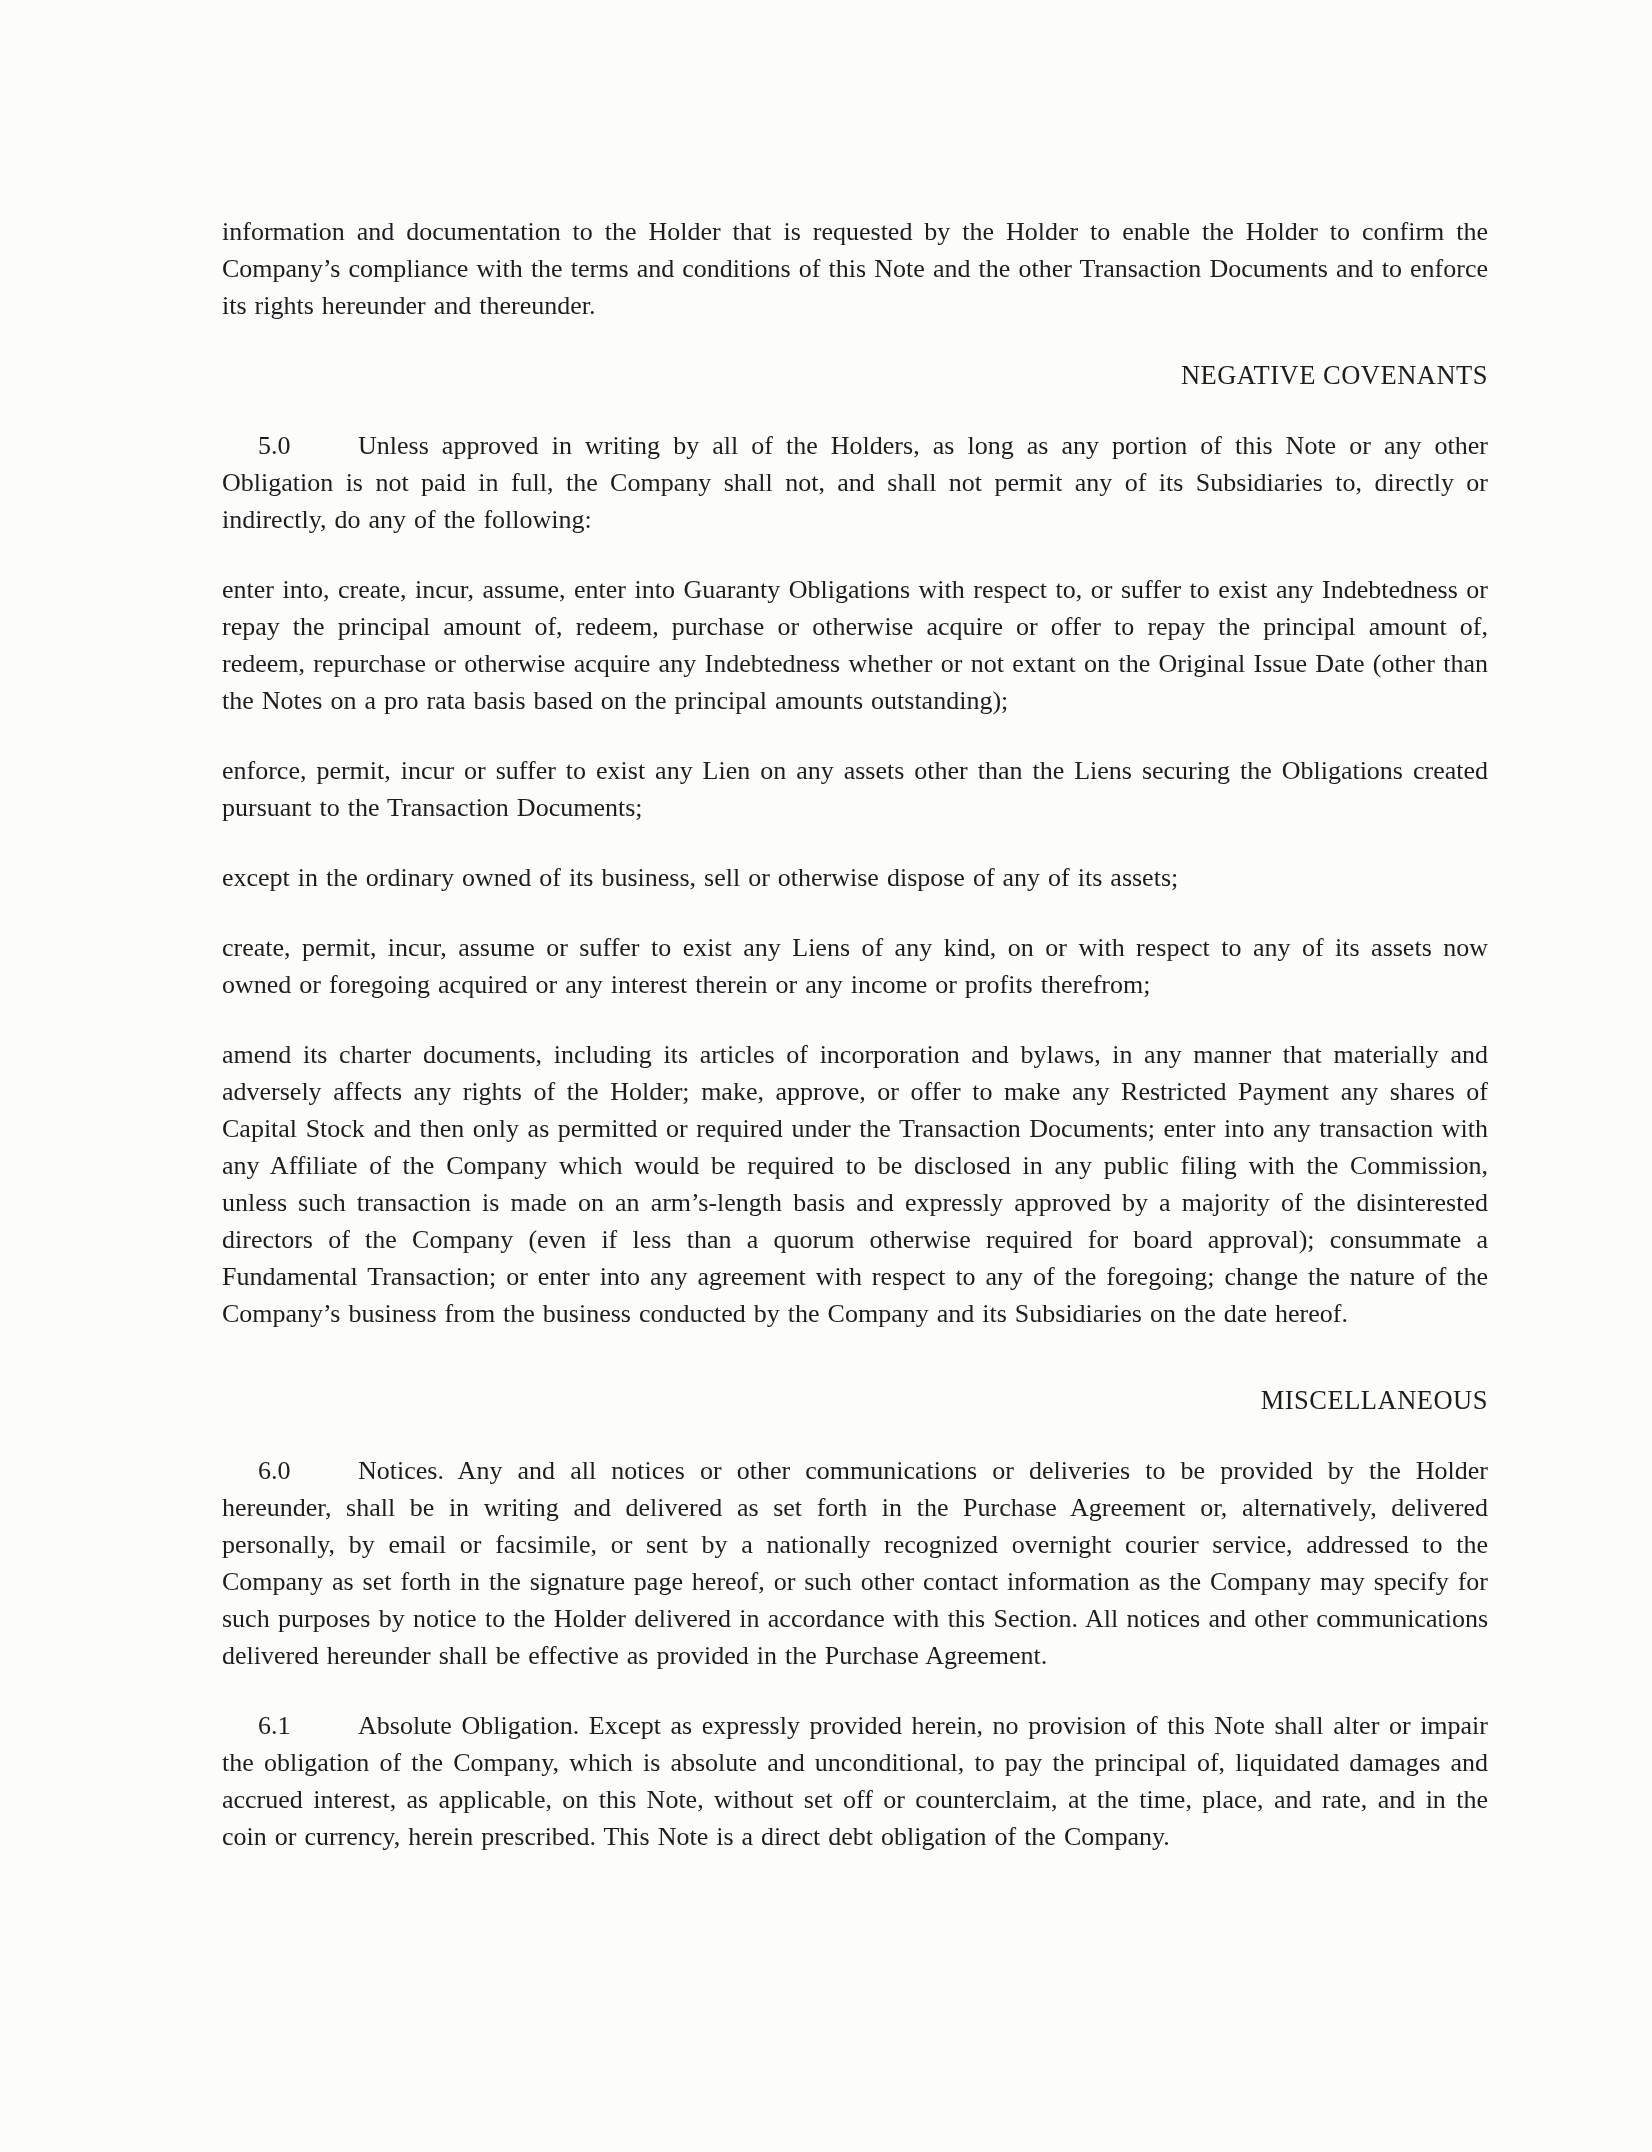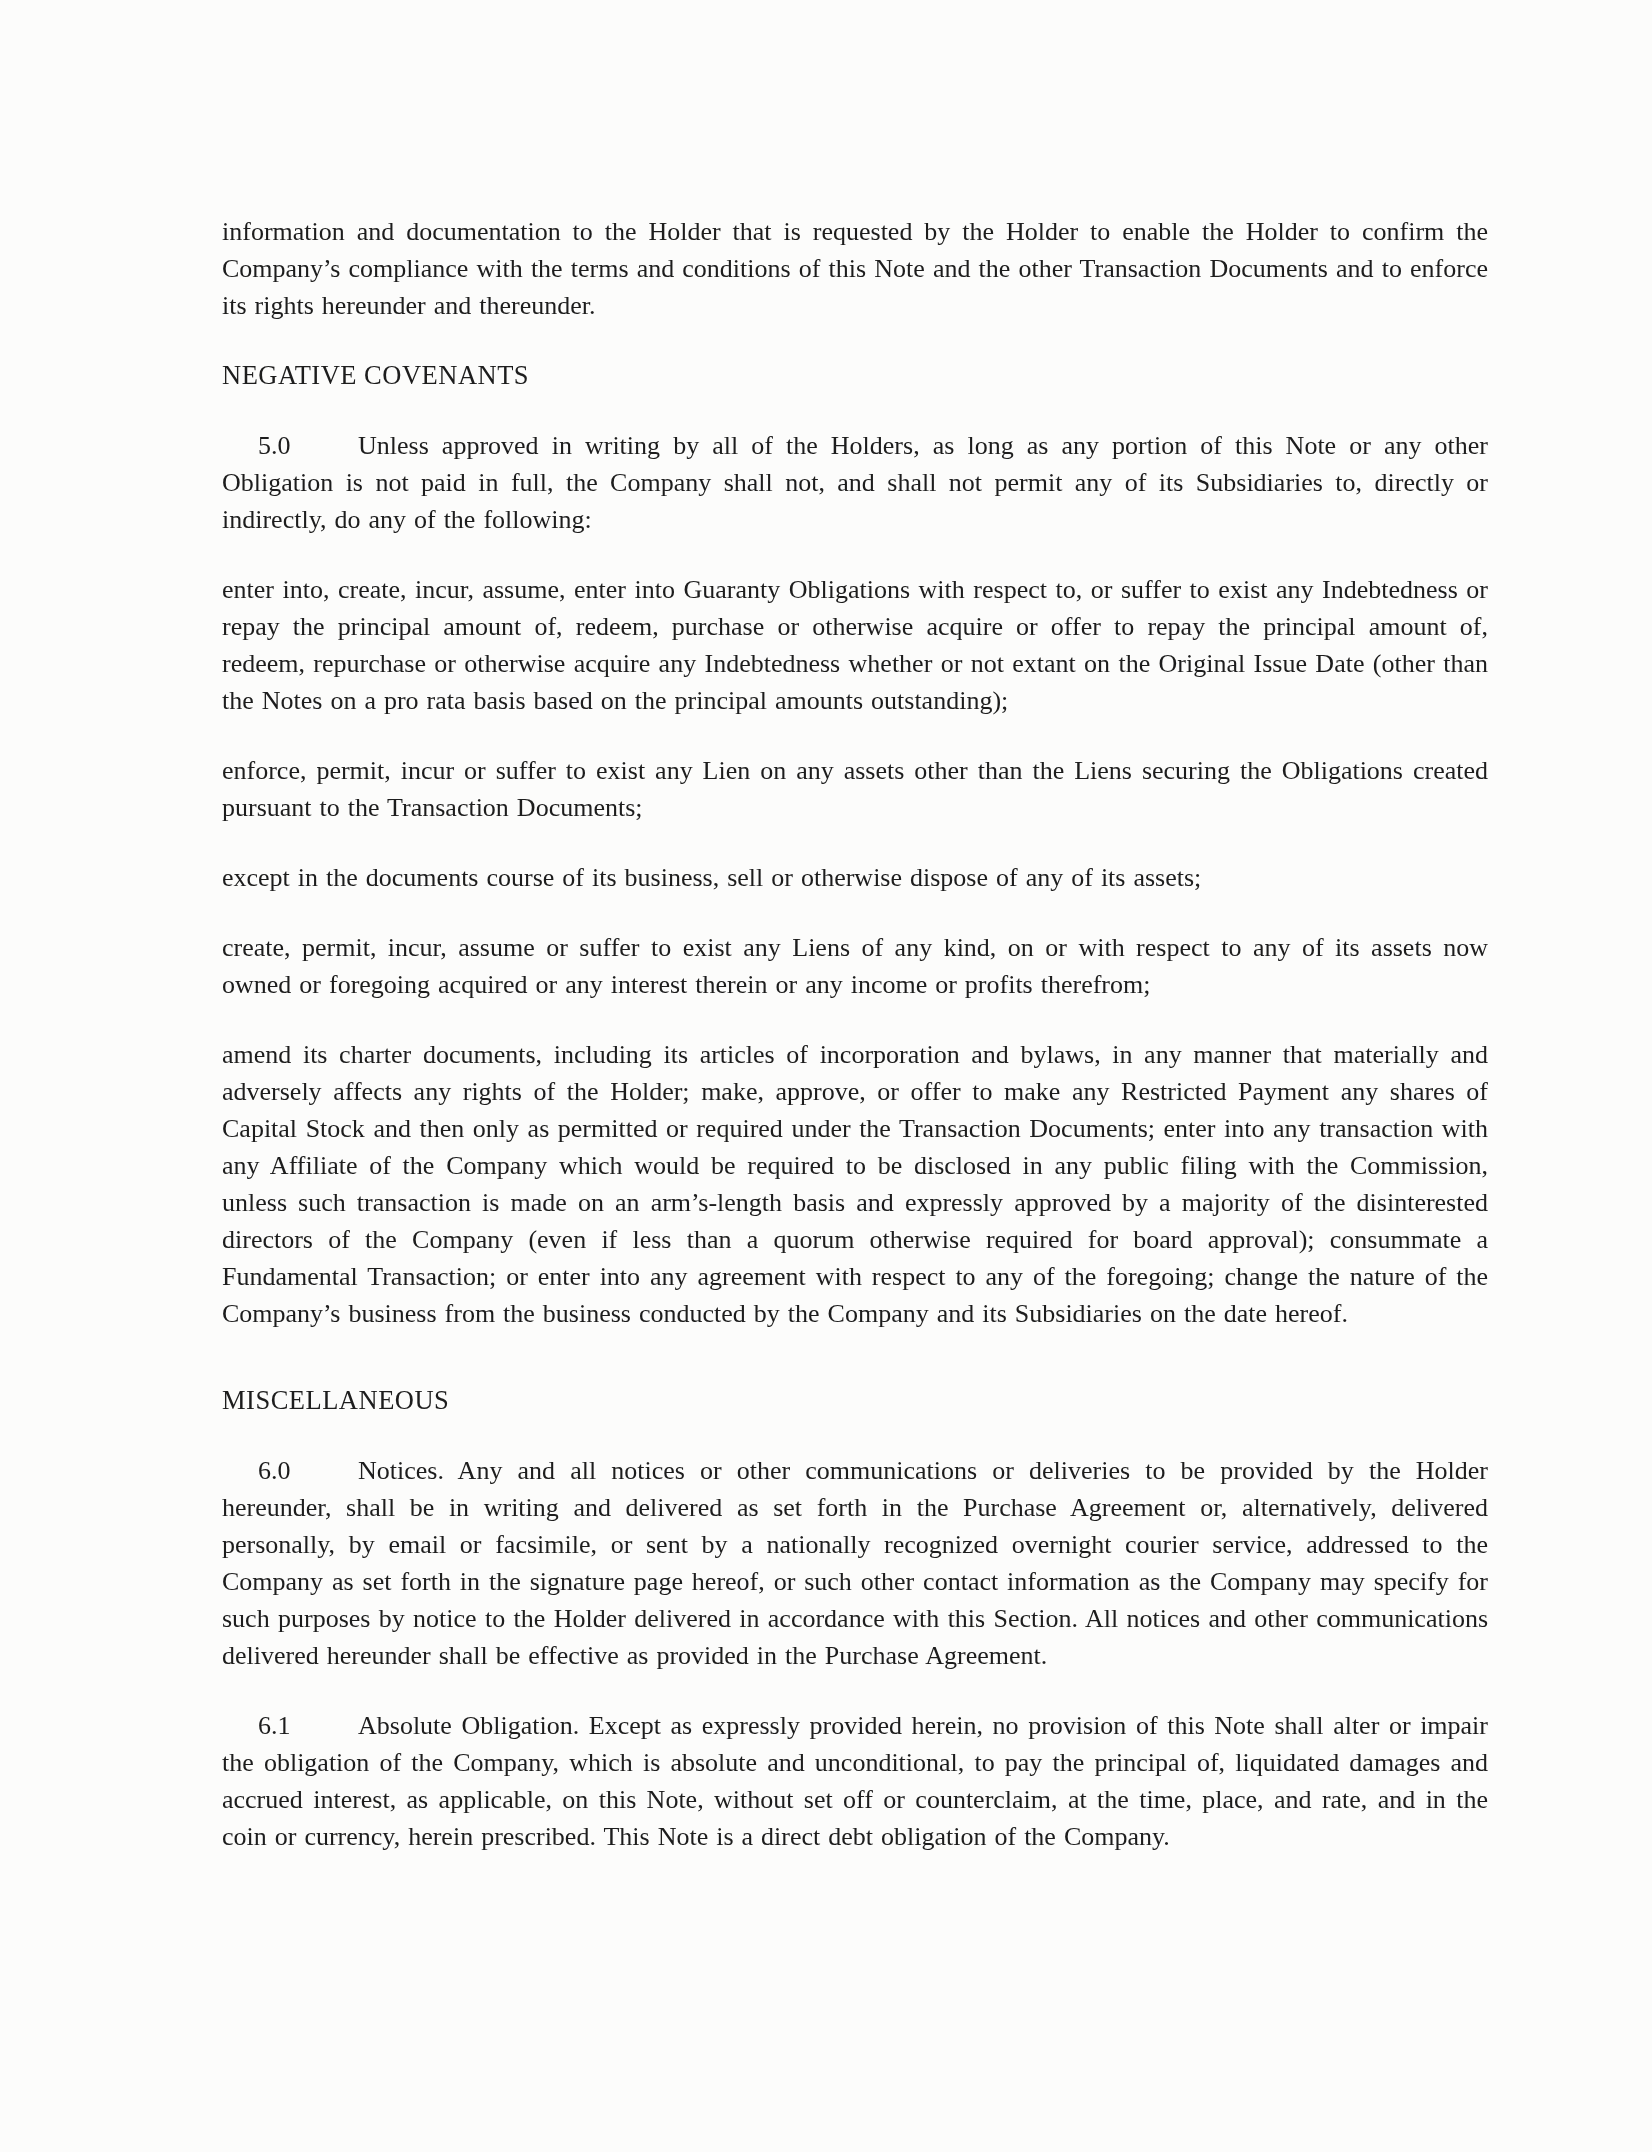--- a/index.html
+++ b/index.html
@@ -28,21 +28,21 @@
     font-size: 26px;
     line-height: 37px;
     text-align: justify;
     margin: 0 0 33px 0;
     word-spacing: 1.5px;
   }
   .heading {
     font-size: 26.5px;
     line-height: 37px;
     font-weight: normal;
-    text-align: left;
+    text-align: right;
     margin: 33px 0 33px 0;
     letter-spacing: 0.5px;
   }
   .heading.big-gap {
     margin-top: 50px;
   }
   .clause-num {
     display: inline-block;
     width: 100px;
     margin-left: 36px;
@@ -56,21 +56,21 @@
   <p class="para">information and documentation to the Holder that is requested by the Holder to enable the Holder to confirm the Company’s compliance with the terms and conditions of this Note and the other Transaction Documents and to enforce its rights hereunder and thereunder.</p>
 
   <h2 class="heading">NEGATIVE COVENANTS</h2>
 
   <p class="para"><span class="clause-num">5.0</span><span>Unless approved in writing by all of the Holders, as long as any portion of this Note or any other Obligation is not paid in full, the Company shall not, and shall not permit any of its Subsidiaries to, directly or indirectly, do any of the following:</span></p>
 
   <p class="para">enter into, create, incur, assume, enter into Guaranty Obligations with respect to, or suffer to exist any Indebtedness or repay the principal amount of, redeem, purchase or otherwise acquire or offer to repay the principal amount of, redeem, repurchase or otherwise acquire any Indebtedness whether or not extant on the Original Issue Date (other than the Notes on a pro rata basis based on the principal amounts outstanding);</p>
 
   <p class="para">enforce, permit, incur or suffer to exist any Lien on any assets other than the Liens securing the Obligations created pursuant to the Transaction Documents;</p>
 
-  <p class="para">except in the documents course of its business, sell or otherwise dispose of any of its assets;</p>
+  <p class="para">except in the ordinary owned of its business, sell or otherwise dispose of any of its assets;</p>
 
   <p class="para">create, permit, incur, assume or suffer to exist any Liens of any kind, on or with respect to any of its assets now owned or foregoing acquired or any interest therein or any income or profits therefrom;</p>
 
   <p class="para">amend its charter documents, including its articles of incorporation and bylaws, in any manner that materially and adversely affects any rights of the Holder; make, approve, or offer to make any Restricted Payment any shares of Capital Stock and then only as permitted or required under the Transaction Documents; enter into any transaction with any Affiliate of the Company which would be required to be disclosed in any public filing with the Commission, unless such transaction is made on an arm’s-length basis and expressly approved by a majority of the disinterested directors of the Company (even if less than a quorum otherwise required for board approval); consummate a Fundamental Transaction; or enter into any agreement with respect to any of the foregoing; change the nature of the Company’s business from the business conducted by the Company and its Subsidiaries on the date hereof.</p>
 
   <h2 class="heading big-gap">MISCELLANEOUS</h2>
 
   <p class="para"><span class="clause-num">6.0</span><span>Notices. Any and all notices or other communications or deliveries to be provided by the Holder hereunder, shall be in writing and delivered as set forth in the Purchase Agreement or, alternatively, delivered personally, by email or facsimile, or sent by a nationally recognized overnight courier service, addressed to the Company as set forth in the signature page hereof, or such other contact information as the Company may specify for such purposes by notice to the Holder delivered in accordance with this Section. All notices and other communications delivered hereunder shall be effective as provided in the Purchase Agreement.</span></p>
 
   <p class="para"><span class="clause-num">6.1</span><span>Absolute Obligation. Except as expressly provided herein, no provision of this Note shall alter or impair the obligation of the Company, which is absolute and unconditional, to pay the principal of, liquidated damages and accrued interest, as applicable, on this Note, without set off or counterclaim, at the time, place, and rate, and in the coin or currency, herein prescribed. This Note is a direct debt obligation of the Company.</span></p>

